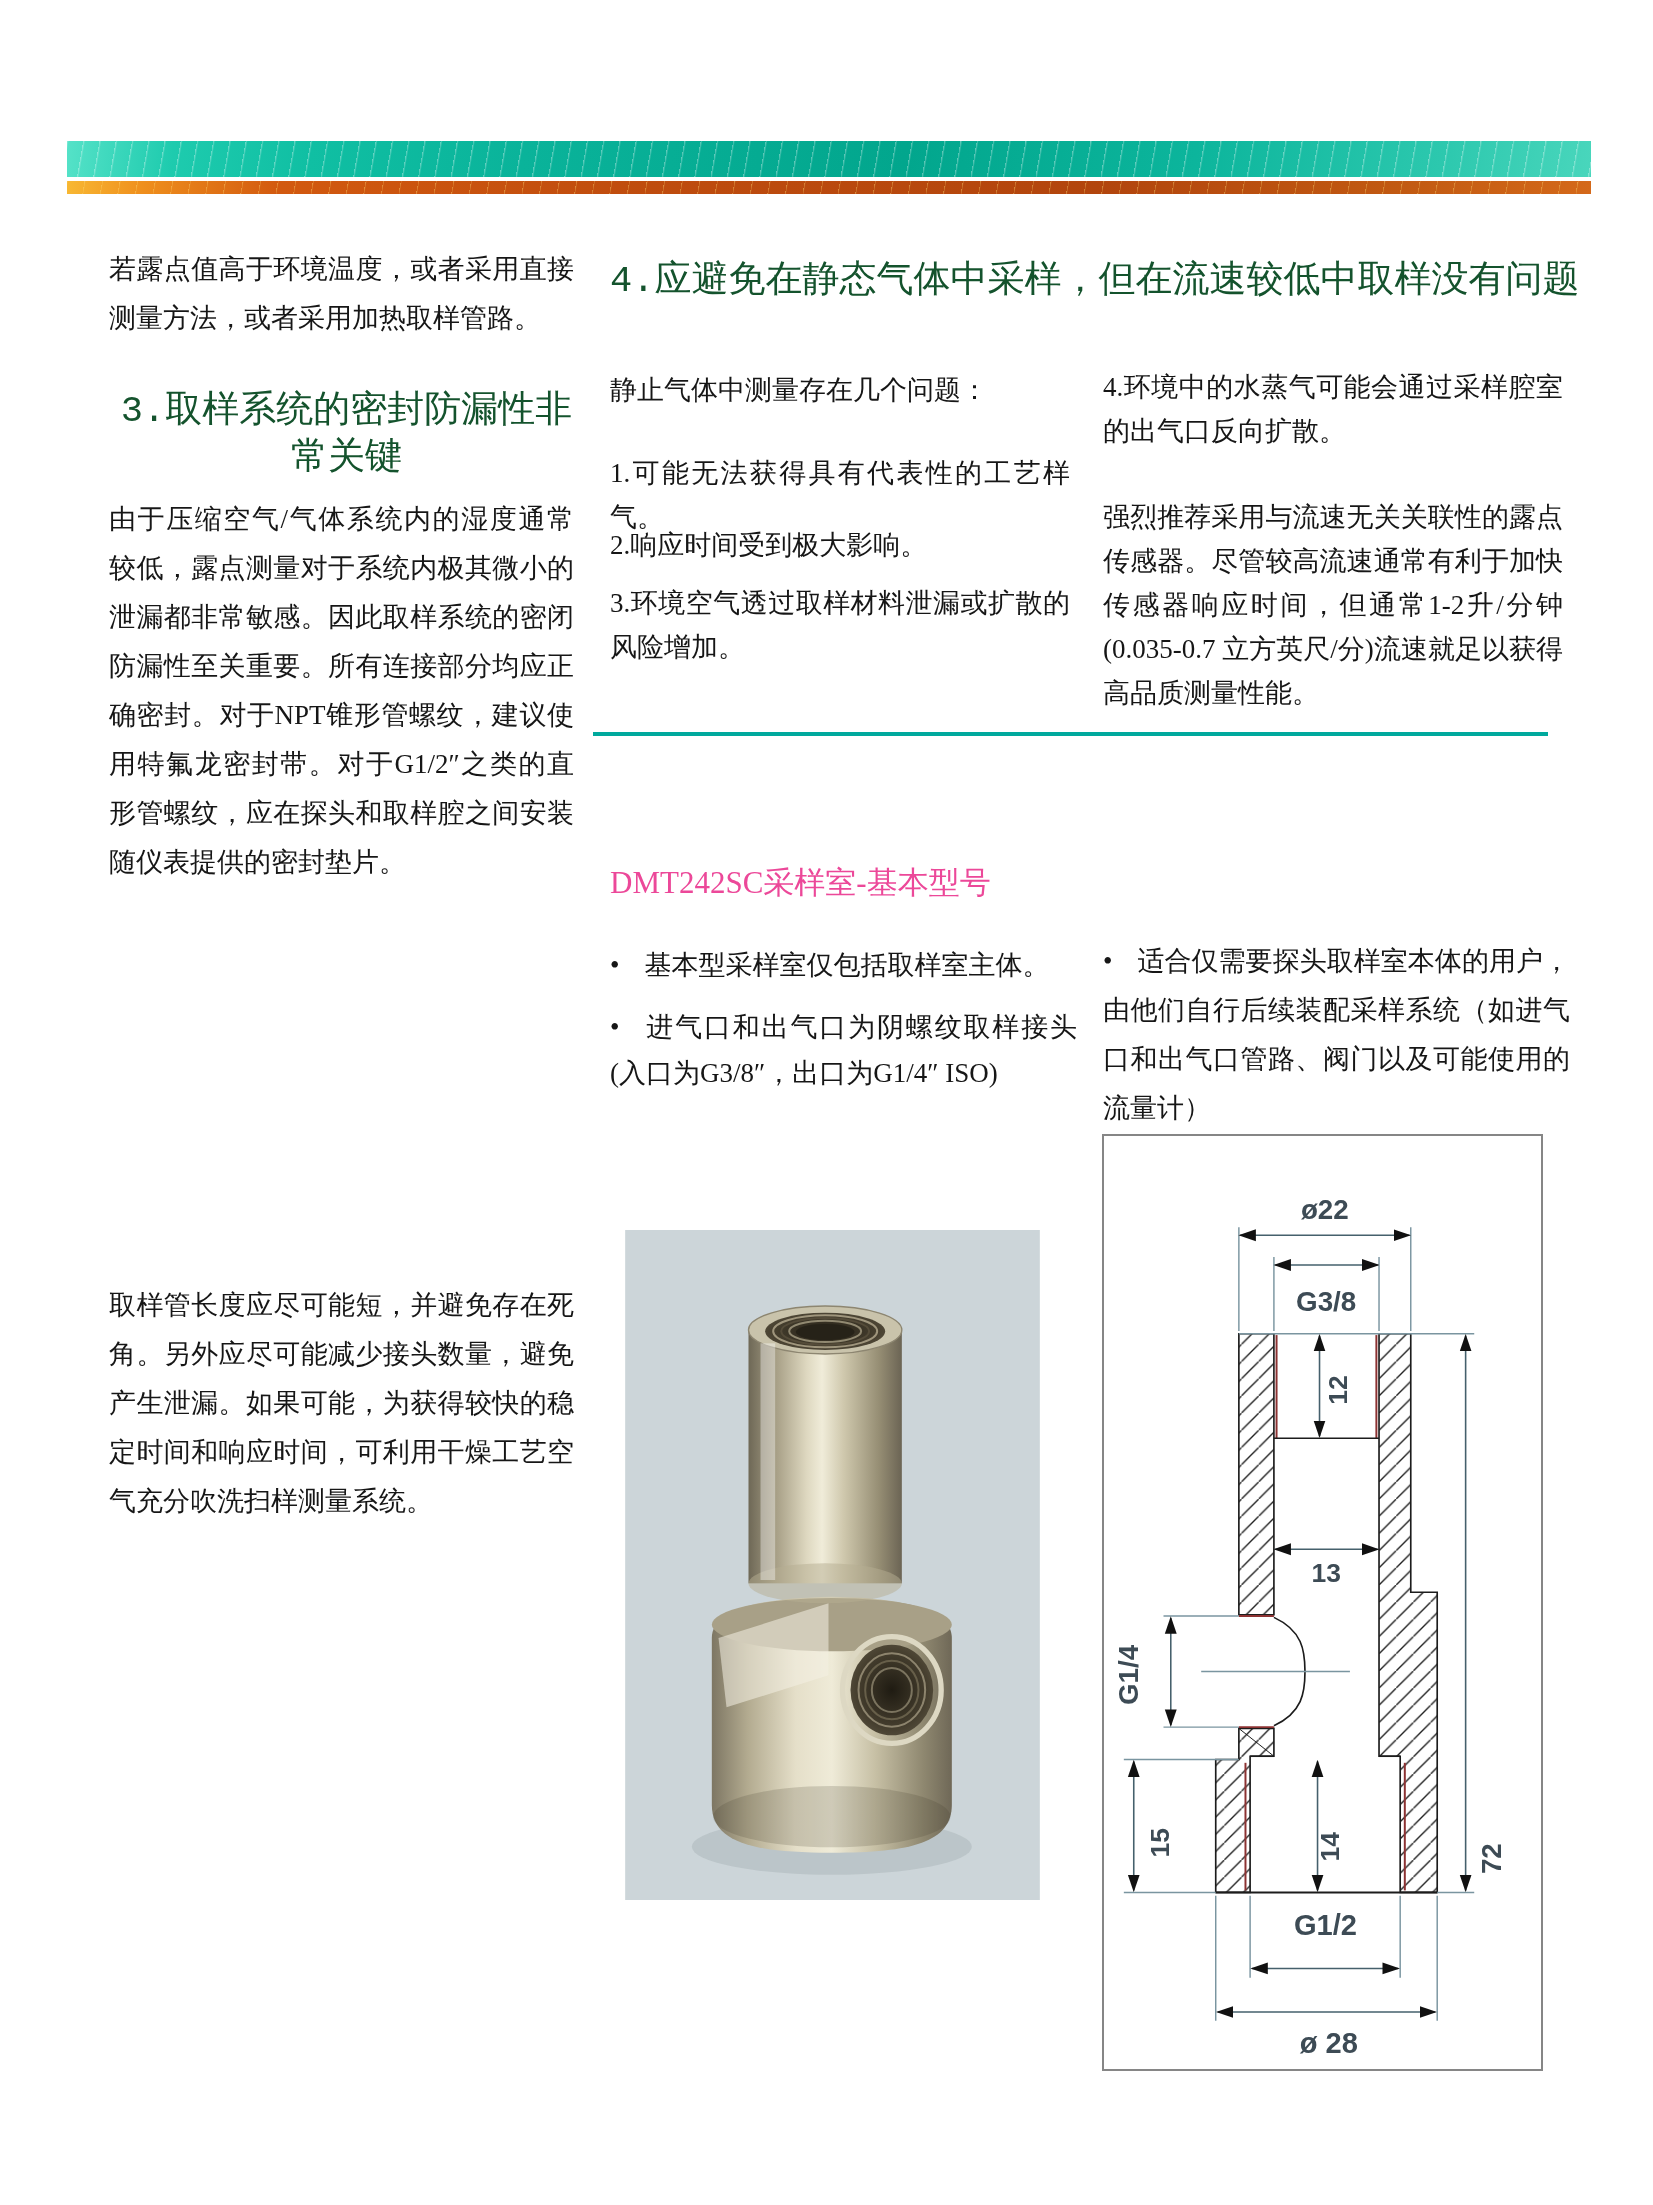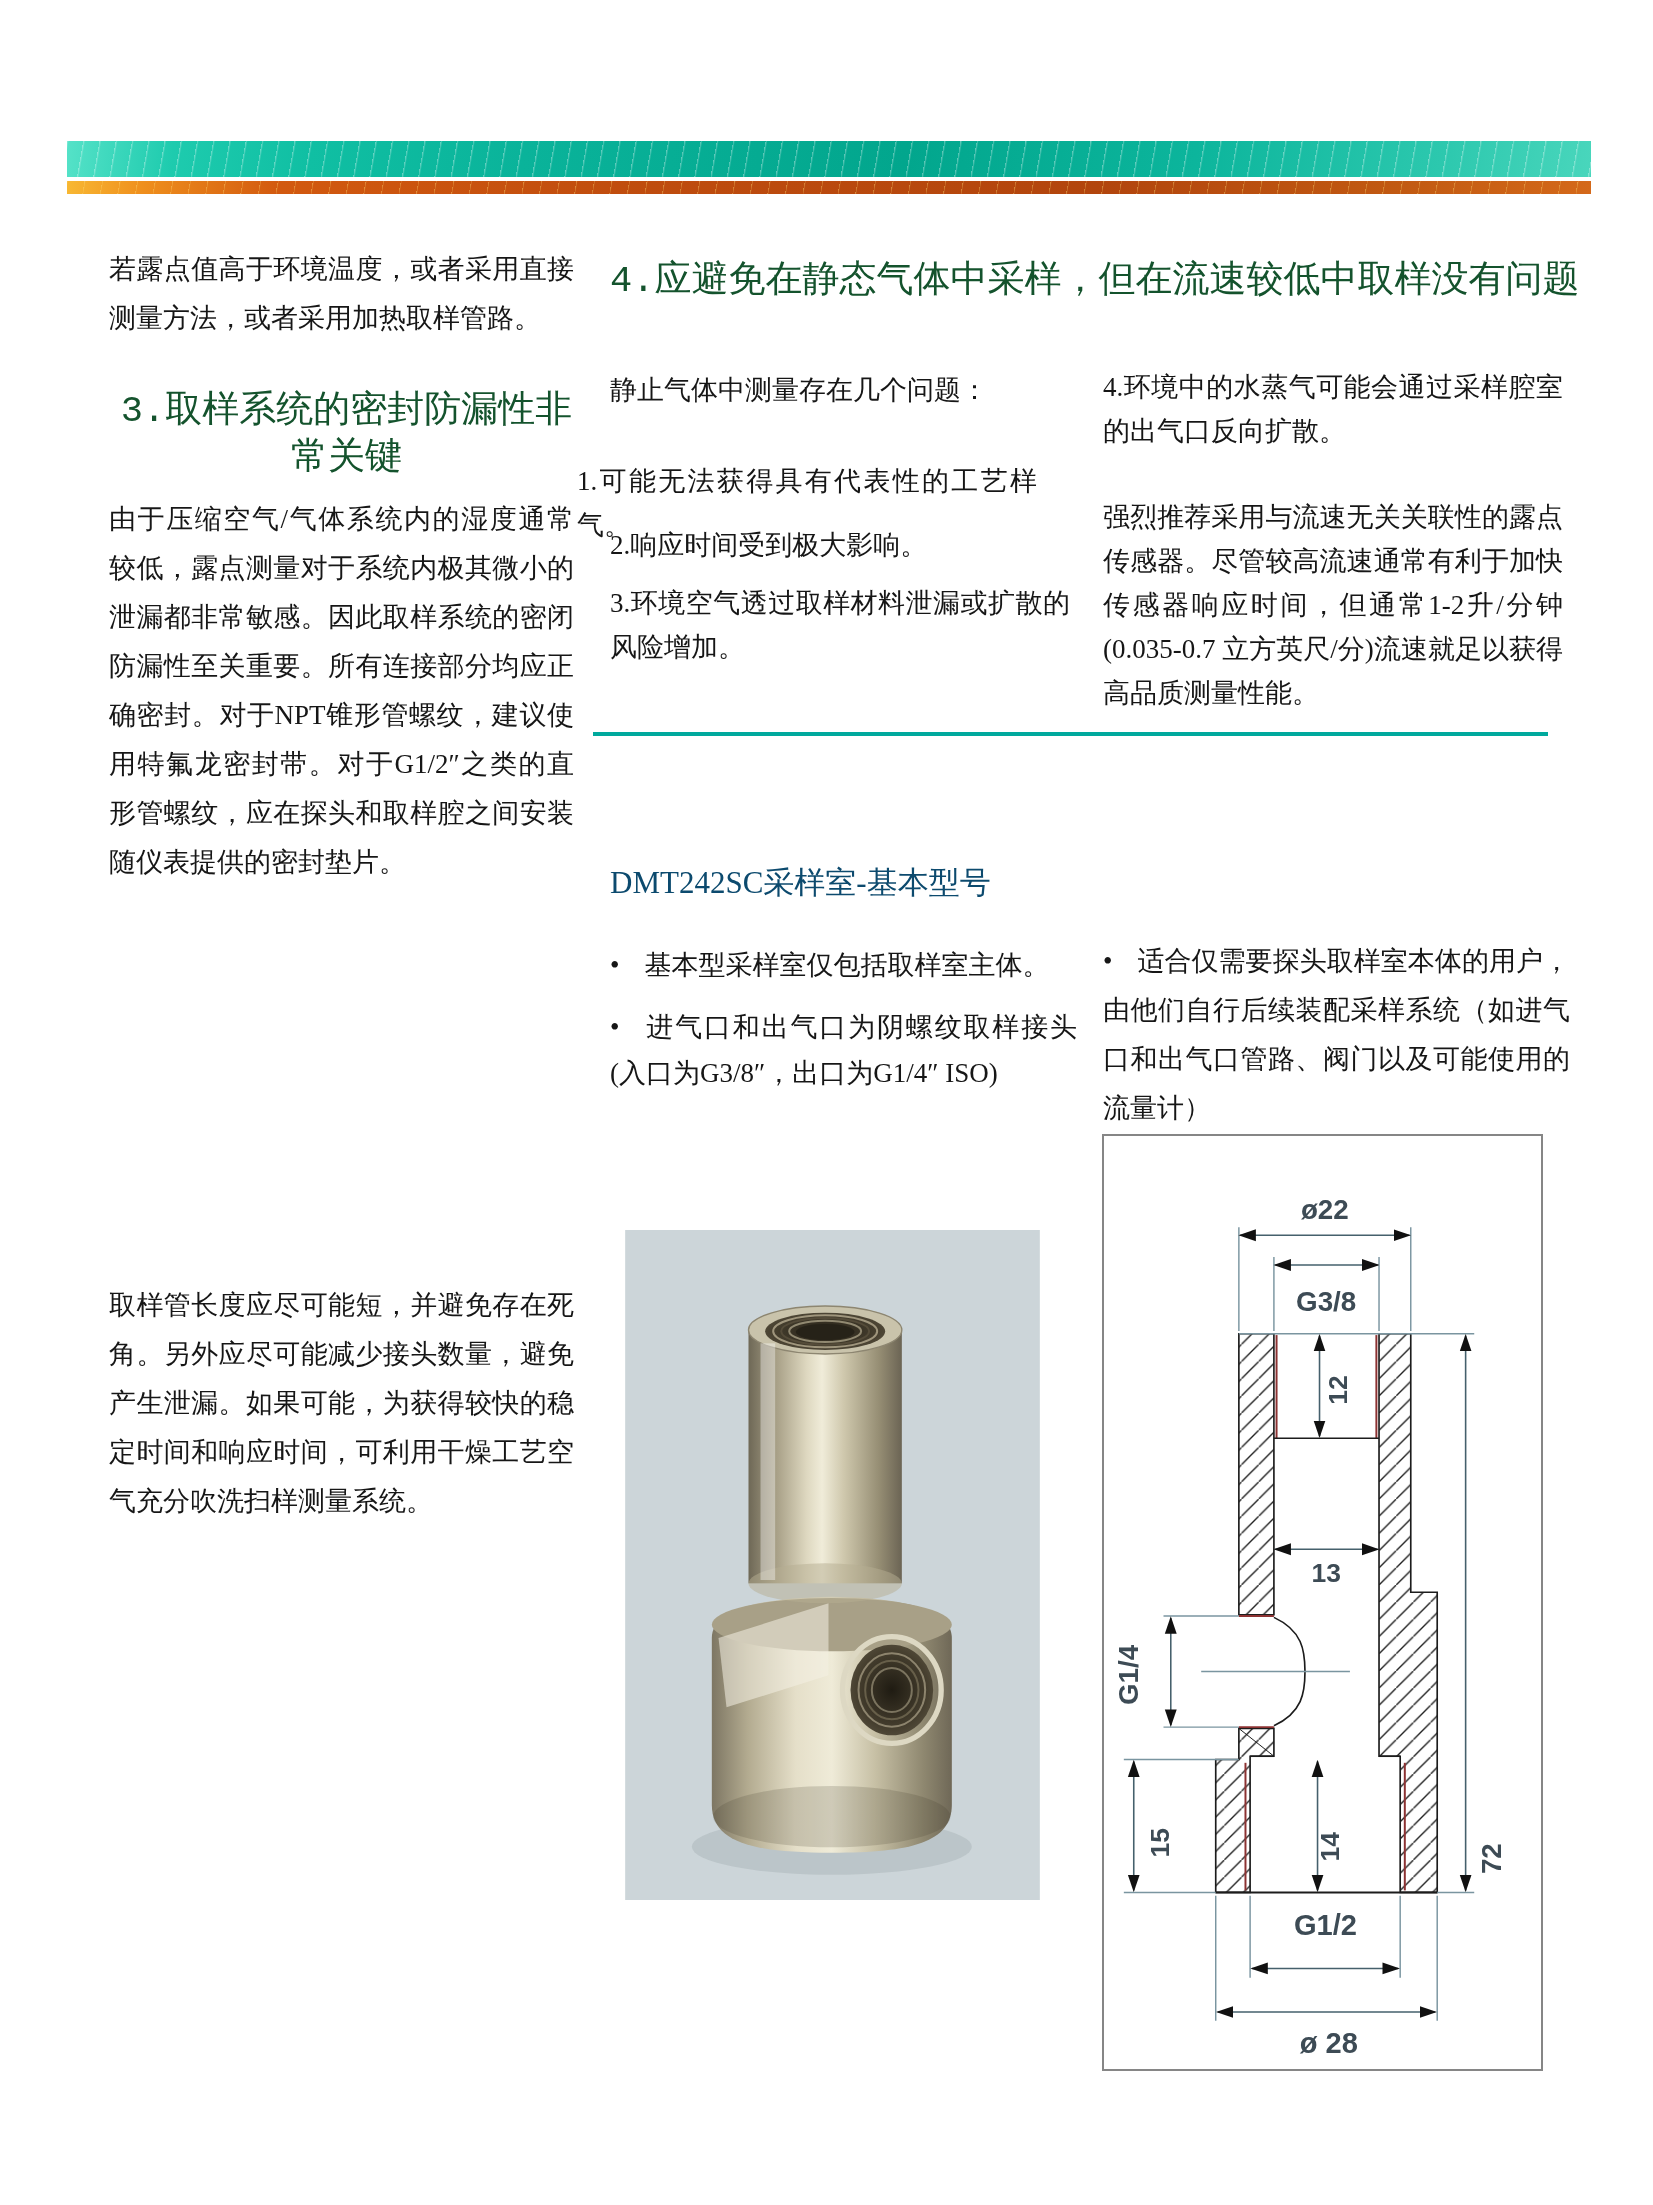--- a/index.html
+++ b/index.html
@@ -26,21 +26,21 @@
       linear-gradient(95deg,#f8b833 0%,#ef8f1d 5%,#d2590f 14%,#bf4c0e 38%,#b2450d 68%,#c25a12 88%,#d4691a 100%);
   }
   
   .tb{position:absolute;margin:0;text-align:justify;}
   .body-l{font-size:27px;line-height:49px;width:465px;}
   .body-m{font-size:27px;line-height:44px;width:460px;}
   .h-big{font-family:Liberation Mono, monospace;font-weight:400;color:#14532d;}
   .h3{left:109px;top:388px;width:475px;font-size:37px;line-height:47px;text-align:center;}
   .h4{left:610px;top:261px;font-size:37px;line-height:41px;white-space:nowrap;text-align:left;}
   .section-title{left:610px;top:785px;font-size:37px;line-height:43px;color:#4d4d4d;font-weight:400;text-align:left;}
-  .section-sub{left:610px;top:865px;font-size:31px;line-height:36px;color:#0c4a6e;font-weight:400;text-align:left;}
+  .section-sub{left:610px;top:865px;font-size:31px;line-height:36px;color:#ec4899;font-weight:400;text-align:left;}
   .divider{position:absolute;left:593px;top:732px;width:955px;height:4px;background:#00a99d;}
   .bullet-mark{padding-right:25px;}
   
   .photo{position:absolute;left:625px;top:1230px;width:415px;height:670px;}
   .drawing{
     position:absolute;left:1102px;top:1134px;width:441px;height:937px;
     border:2.7px solid #868686;box-sizing:border-box;background:#ffffff;
   }
   .drawing svg,.photo svg{display:block;width:100%;height:100%;}
   .dimtxt{font-family:"Liberation Sans","DejaVu Sans",sans-serif;font-weight:bold;fill:#3d4b55;}
@@ -54,21 +54,21 @@
   <div class="banner-orange"></div>
 
   <p class="tb body-l" style="left:109px;top:245px;">若露点值高于环境温度，或者采用直接测量方法，或者采用加热取样管路。</p>
   <p class="tb h-big h3">3.取样系统的密封防漏性非常关键</p>
   <p class="tb body-l" style="left:109px;top:495px;">由于压缩空气/气体系统内的湿度通常较低，露点测量对于系统内极其微小的泄漏都非常敏感。因此取样系统的密闭防漏性至关重要。所有连接部分均应正确密封。对于NPT锥形管螺纹，建议使用特氟龙密封带。对于G1/2″之类的直形管螺纹，应在探头和取样腔之间安装随仪表提供的密封垫片。</p>
   <p class="tb body-l" style="left:109px;top:1281px;">取样管长度应尽可能短，并避免存在死角。另外应尽可能减少接头数量，避免产生泄漏。如果可能，为获得较快的稳定时间和响应时间，可利用干燥工艺空气充分吹洗扫样测量系统。</p>
 
   <p class="tb h-big h4">4.应避免在静态气体中采样，但在流速较低中取样没有问题</p>
 
   <p class="tb body-m" style="left:610px;top:368px;">静止气体中测量存在几个问题：</p>
-  <p class="tb body-m" style="left:577px;top:451px;margin-top:8px;">1.可能无法获得具有代表性的工艺样气。</p>
+  <p class="tb body-m" style="left:610px;top:451px;">1.可能无法获得具有代表性的工艺样气。</p>
   <p class="tb body-m" style="left:610px;top:523px;">2.响应时间受到极大影响。</p>
   <p class="tb body-m" style="left:610px;top:581px;">3.环境空气透过取样材料泄漏或扩散的风险增加。</p>
 
   <p class="tb body-m" style="left:1103px;top:365px;">4.环境中的水蒸气可能会通过采样腔室的出气口反向扩散。</p>
   <p class="tb body-m" style="left:1103px;top:495px;">强烈推荐采用与流速无关关联性的露点传感器。尽管较高流速通常有利于加快传感器响应时间，但通常1-2升/分钟(0.035-0.7 立方英尺/分)流速就足以获得高品质测量性能。</p>
 
   <div class="divider"></div>
   <h3 class="tb section-sub">DMT242SC采样室-基本型号</h3>
 
   <p class="tb body-m" style="left:610px;top:943px;width:467px;font-family:Liberation Serif, serif;"><span class="bullet-mark">•</span><span>基本型采样室仅包括取样室主体。</span></p>

